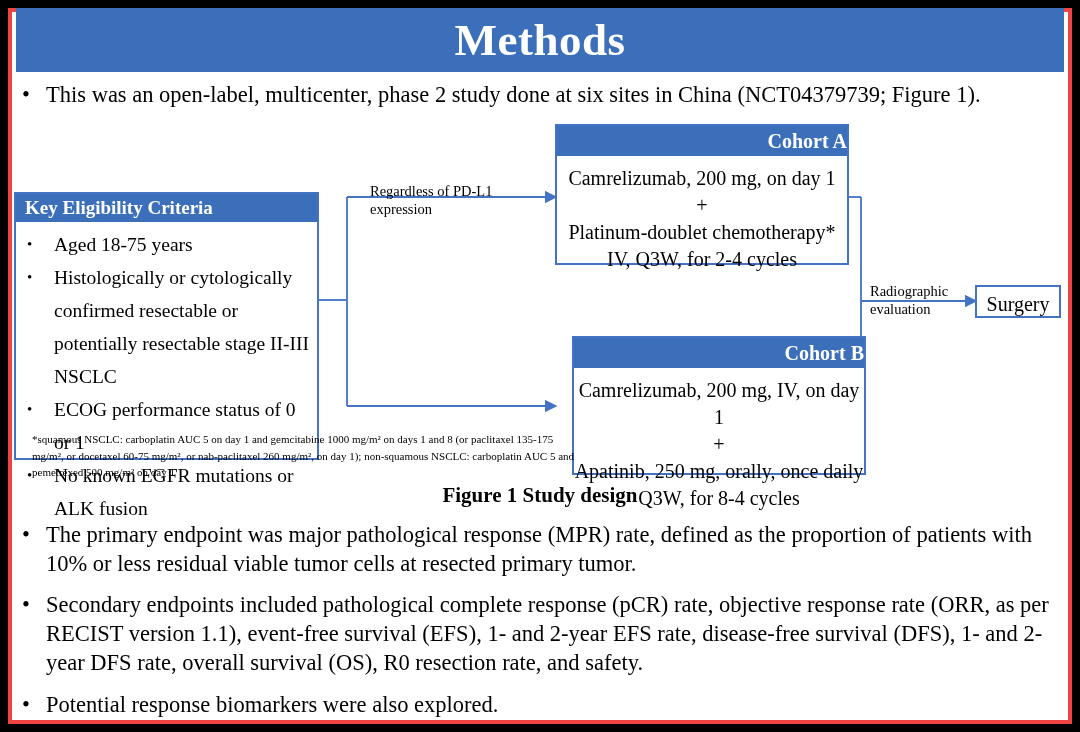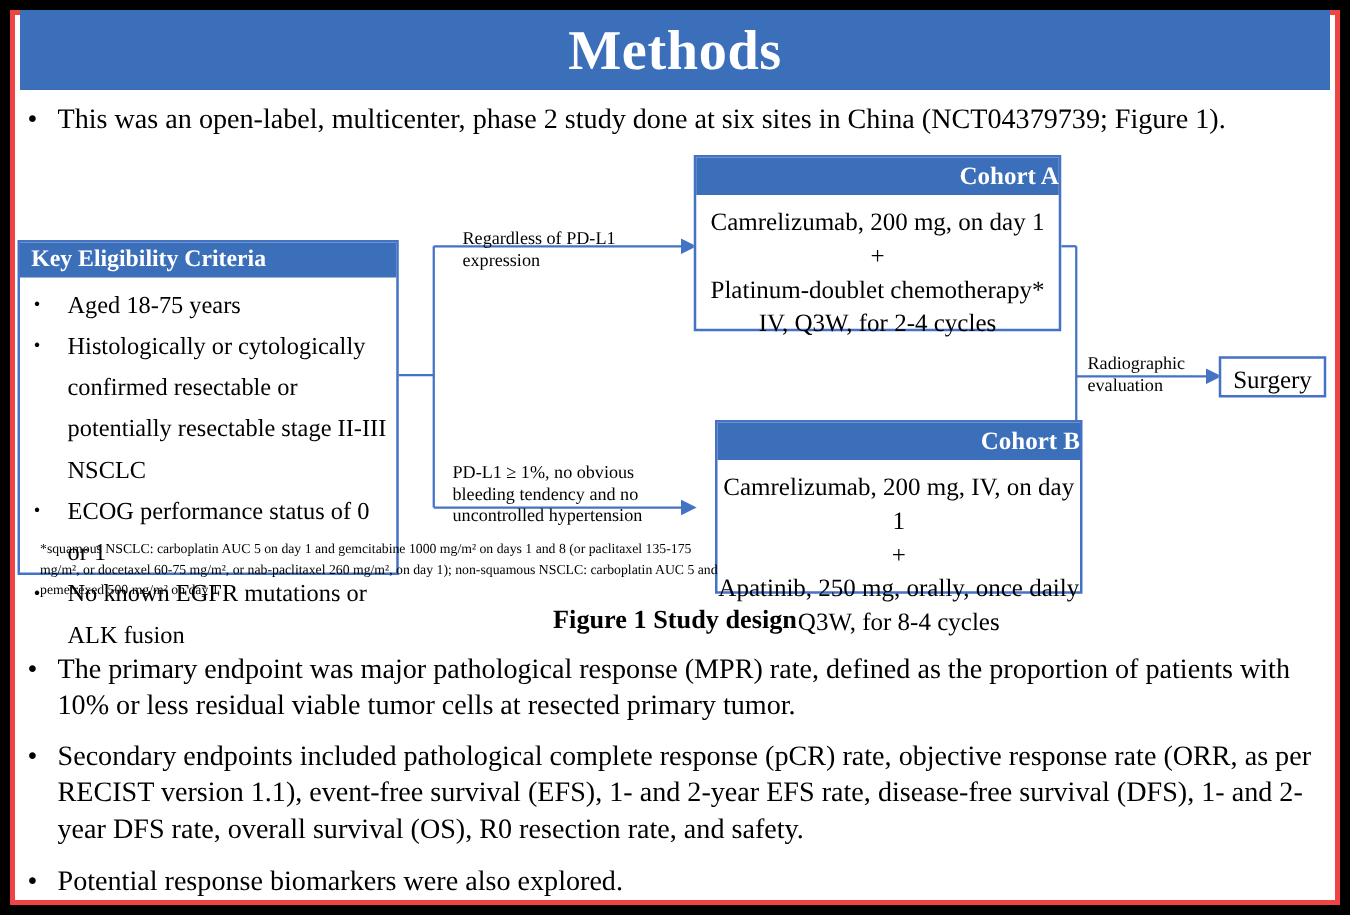--- a/index.html
+++ b/index.html
@@ -110,21 +110,20 @@
           <span class="itext">ECOG performance status of 0 or 1</span>
         </div>
         <div class="elig-item">
           <span class="marker">•</span>
           <span class="itext">No known EGFR mutations or ALK fusion</span>
         </div>
       </div>
     </div>
 
     <div class="flow-label" id="branch-a-label">Regardless of PD-L1 expression</div>
-    <div class="flow-label" id="branch-b-label">PD-L1 ≥ 1%, no obvious bleeding tendency and no uncontrolled hypertension</div>
 
     <div class="dbox cohort" id="cohort-a">
       <div class="dhead">Cohort A</div>
       <div class="cohort-body">
         <div>Camrelizumab, 200 mg, on day 1</div>
         <div>+</div>
         <div>Platinum-doublet chemotherapy*</div>
         <div>IV, Q3W, for 2-4 cycles</div>
       </div>
     </div>

